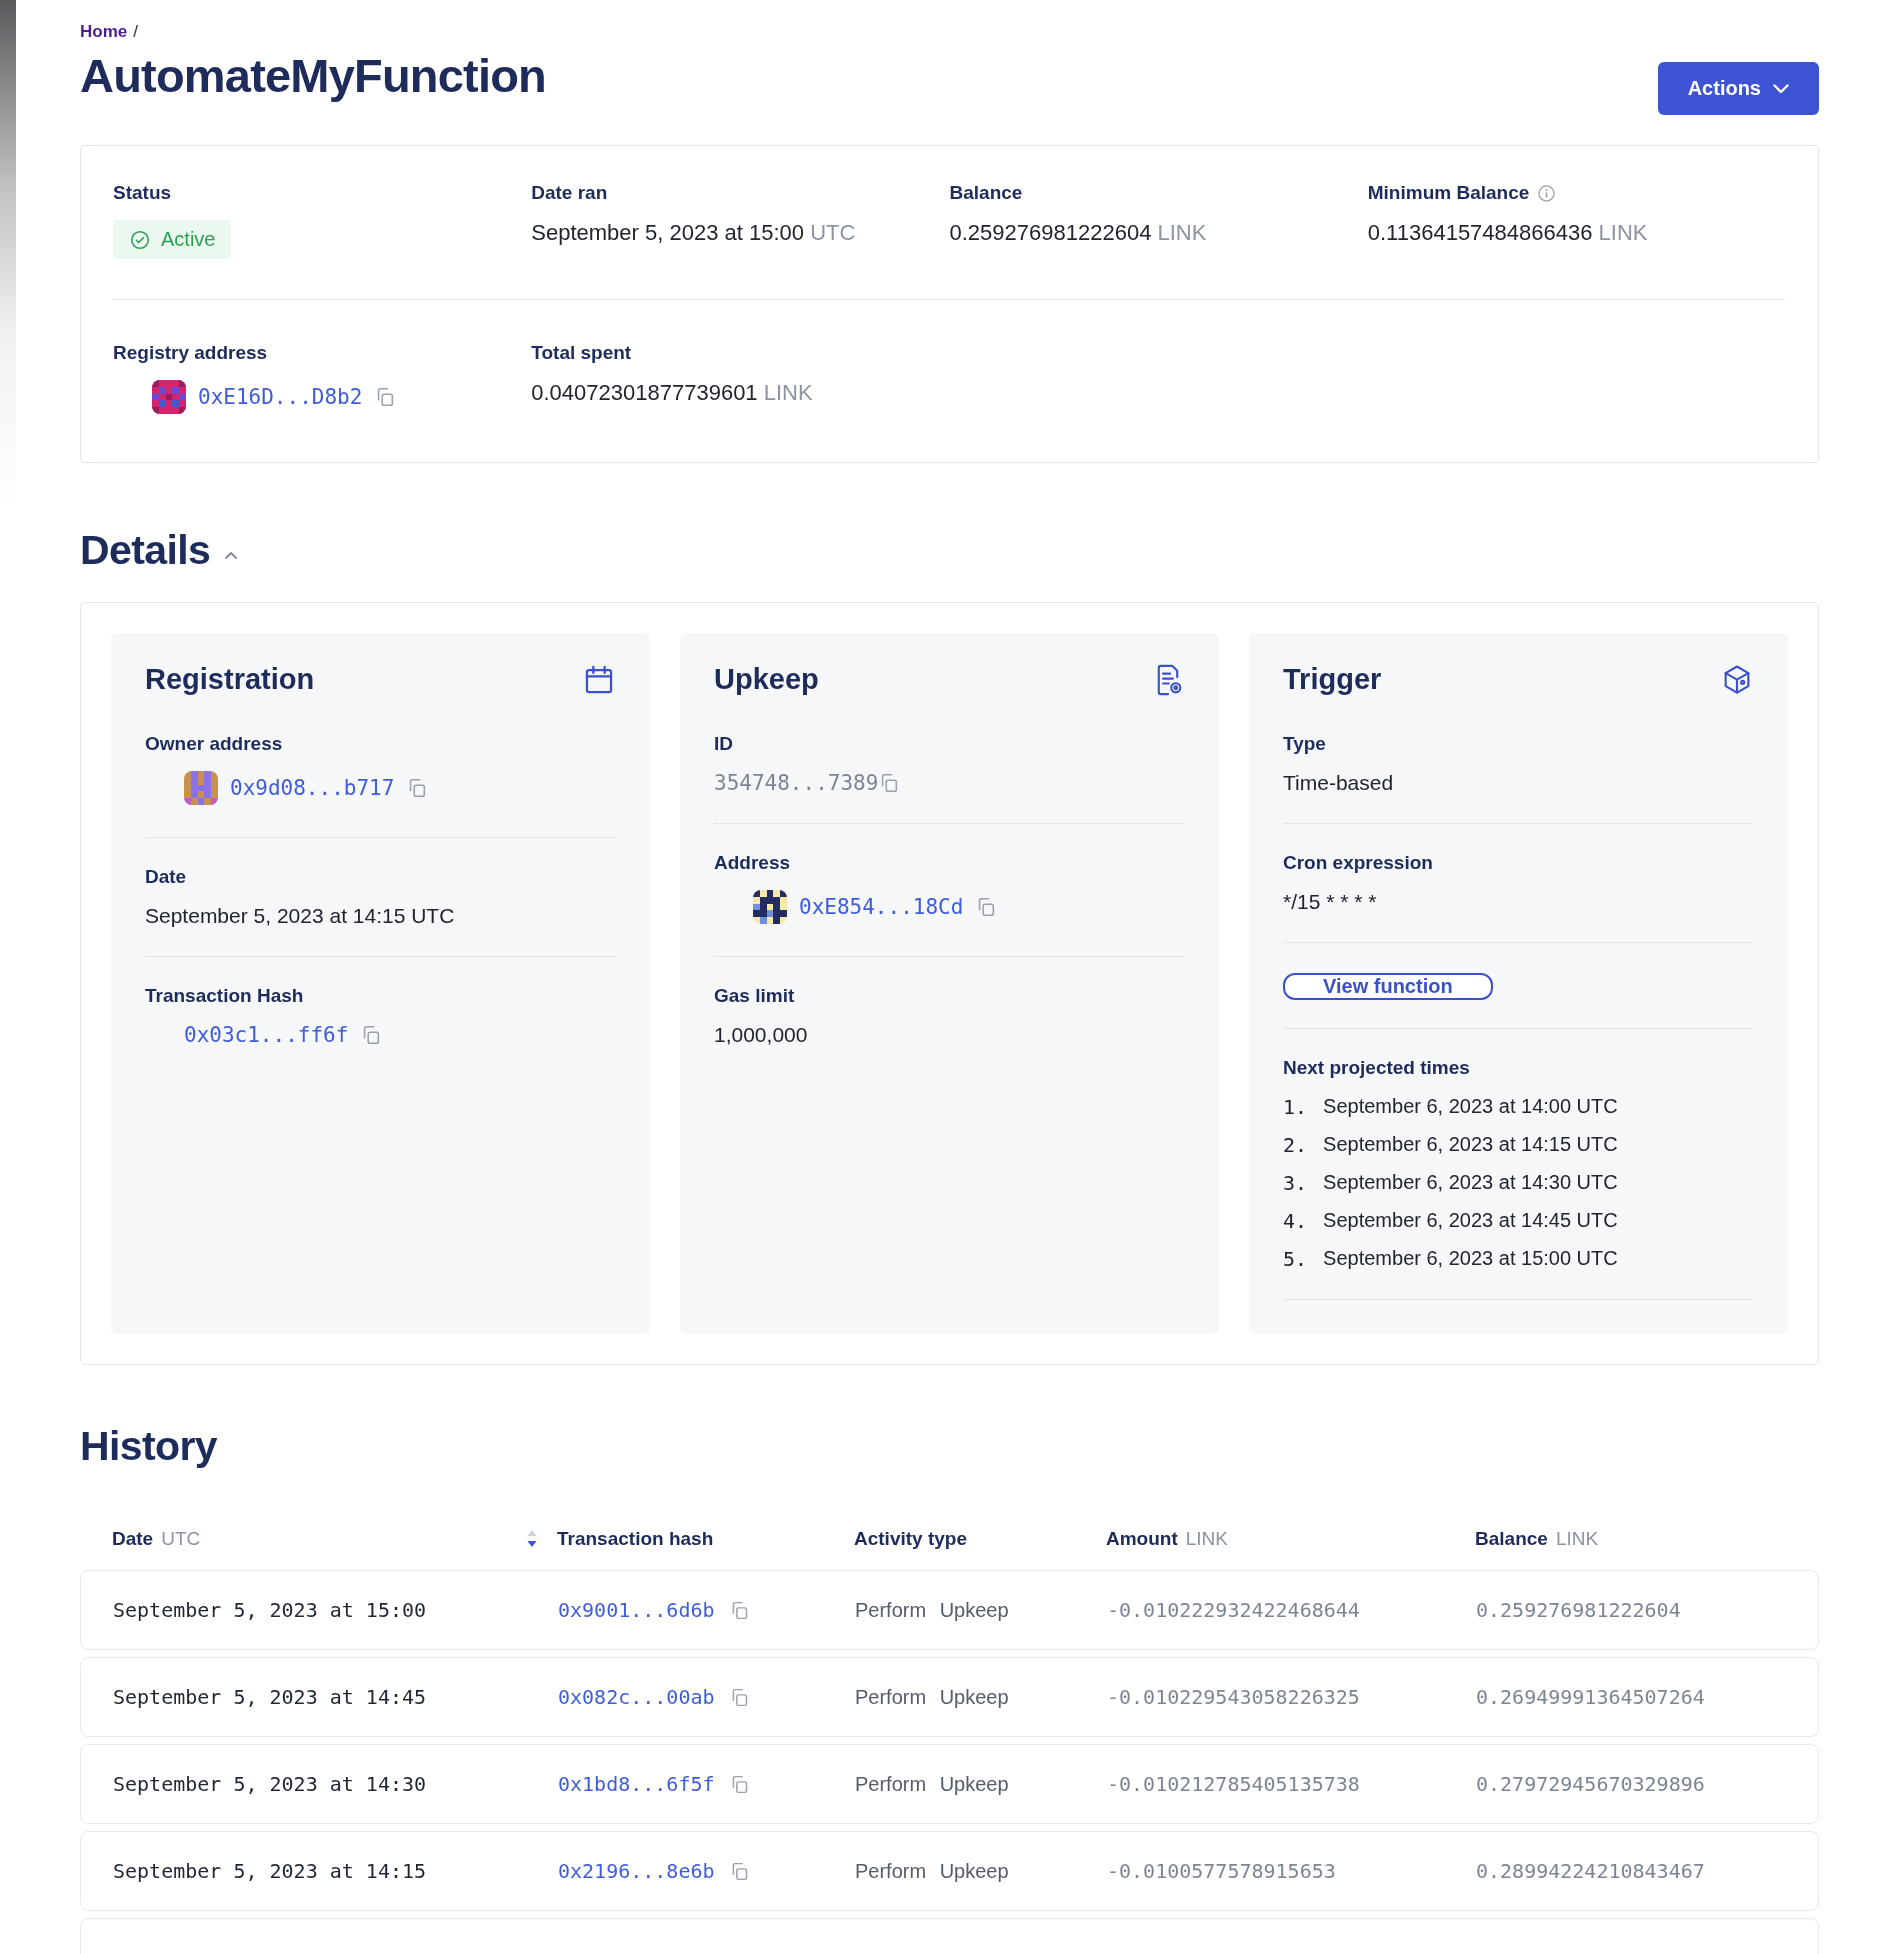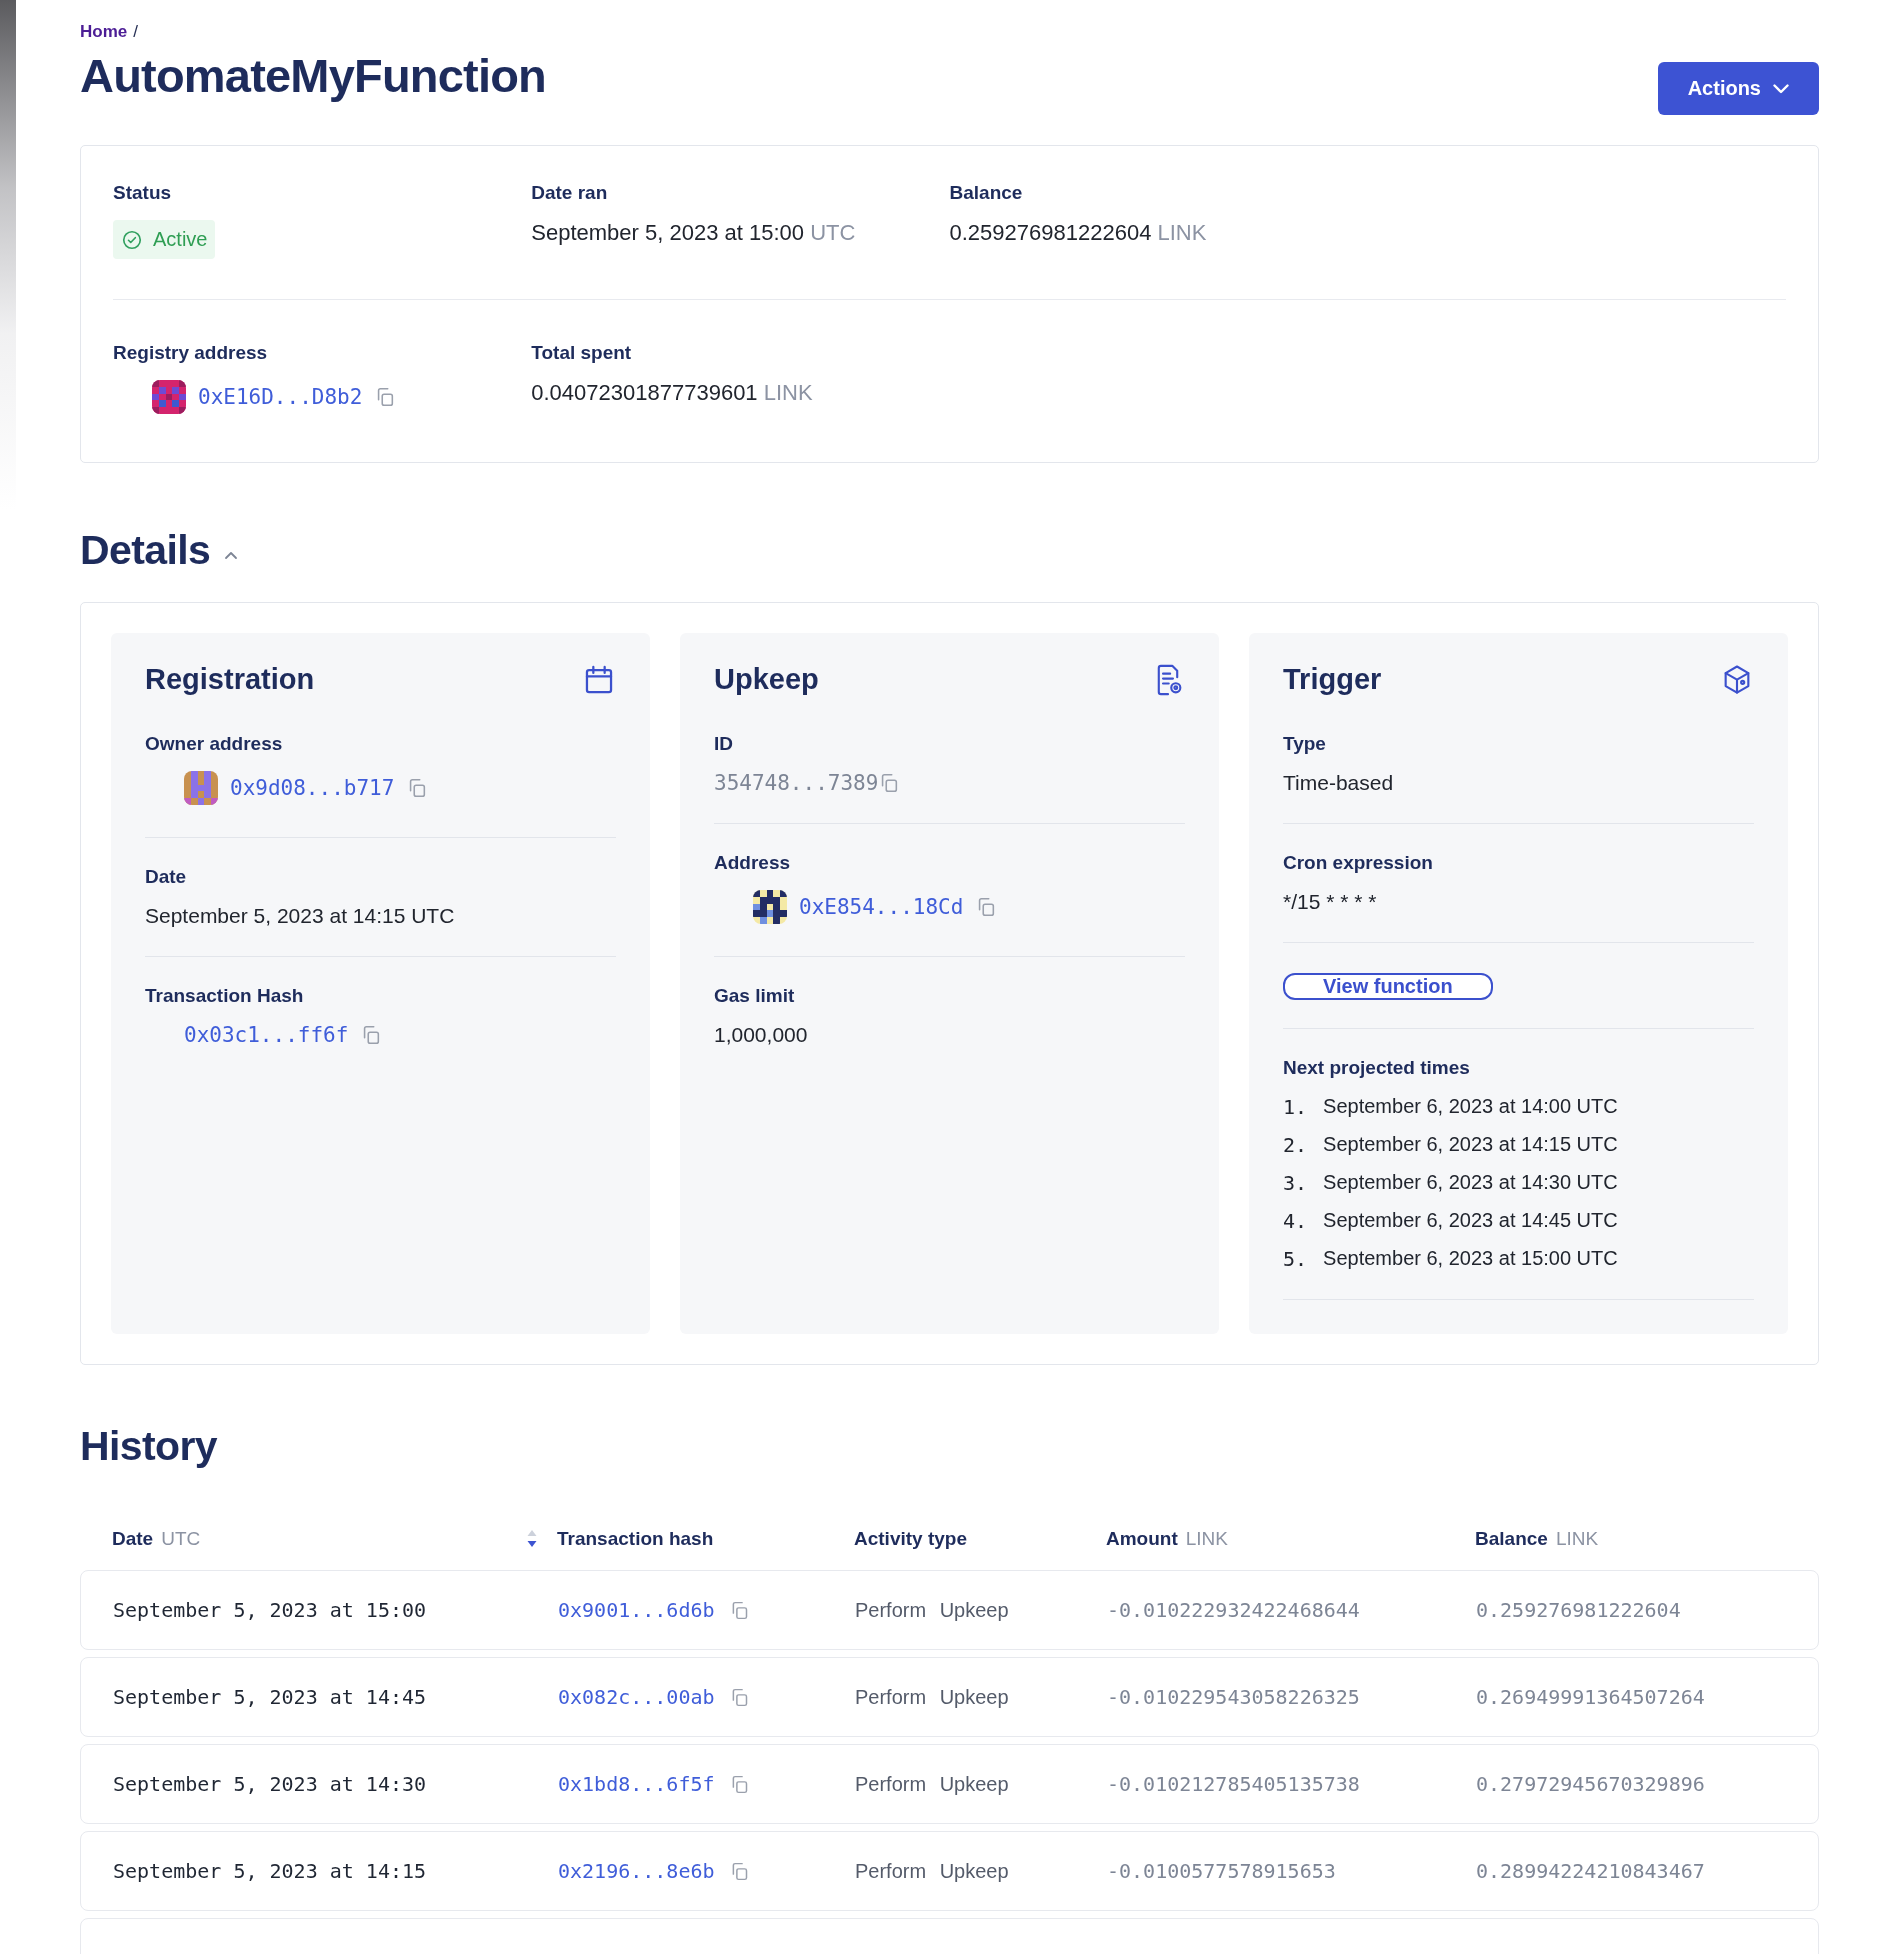--- a/index.html
+++ b/index.html
@@ -31,21 +31,21 @@
 
   
   .summary-card { border:1px solid #e3e6ec; border-radius:5px; padding:36px 32px 44px; margin-bottom:64px; background:#fff; }
   .sum-grid { display:grid; grid-template-columns:repeat(4,1fr); }
   .f-label { font-size:19px; font-weight:bold; color:#1e2c5c; margin-bottom:16px; display:flex; align-items:center; gap:8px; }
   .f-value { font-size:22px; color:#21252e; }
   .suffix { color:#8c93a3; }
   .badge-active {
     display:inline-flex; align-items:center; gap:10px;
     background:#ebf8ef; color:#2e9e53; border-radius:4px;
-    padding:8px 8px; font-size:20px;
+    padding:8px 16px; font-size:20px;
   }
   .sum-divider { border-top:1px solid #e8eaef; margin:40px 0 42px; }
   .addr-line { display:inline-flex; align-items:center; gap:12px;padding-left:39px; }
   .identicon { width:34px; height:34px; border-radius:8px; flex:0 0 auto; }
   a.hash-link { font-family:"DejaVu Sans Mono", monospace; font-size:21px; color:#3f5dd9; text-decoration:none; cursor:pointer; }
   .copy-btn { background:none; border:none; cursor:pointer; display:inline-flex; padding:0; }
   .copy-btn svg { stroke:#9aa0ac; }
 
   
   .section-head { display:flex; align-items:center; gap:14px; margin-bottom:28px; }
@@ -120,20 +120,31 @@
             <span>Active</span>
           </span>
         </div>
         <div>
           <div class="f-label">Date ran</div>
           <div class="f-value"><span>September 5, 2023 at 15:00</span> <span class="suffix">UTC</span></div>
         </div>
         <div>
           <div class="f-label">Balance</div>
           <div class="f-value"><span>0.259276981222604</span> <span class="suffix">LINK</span></div>
+        </div>
+        <div>
+          <div class="f-label">
+            <span>Minimum Balance</span>
+            <svg width="19" height="19" viewBox="0 0 24 24" style="cursor:pointer">
+                <circle cx="12" cy="12" r="9.5" fill="none" stroke="#9aa0ac" stroke-width="1.6"></circle>
+                <circle cx="12" cy="7.6" r="1.3" fill="#9aa0ac"></circle>
+                <rect x="10.9" y="10.3" width="2.2" height="7" rx="1.1" fill="#9aa0ac"></rect>
+              </svg>
+          </div>
+          <div class="f-value"><span>0.11364157484866436</span> <span class="suffix">LINK</span></div>
         </div>
       </div>
       <div class="sum-divider"></div>
       <div class="sum-grid">
         <div>
           <div class="f-label">Registry address</div>
           <span class="addr-line">
             <svg class="identicon" viewBox="0 0 5 5" shape-rendering="crispEdges">
                 <rect width="5" height="5" fill="#d4246d"></rect>
                 <rect x="0" y="0" width="1" height="1" fill="#9c1d5e"></rect>

